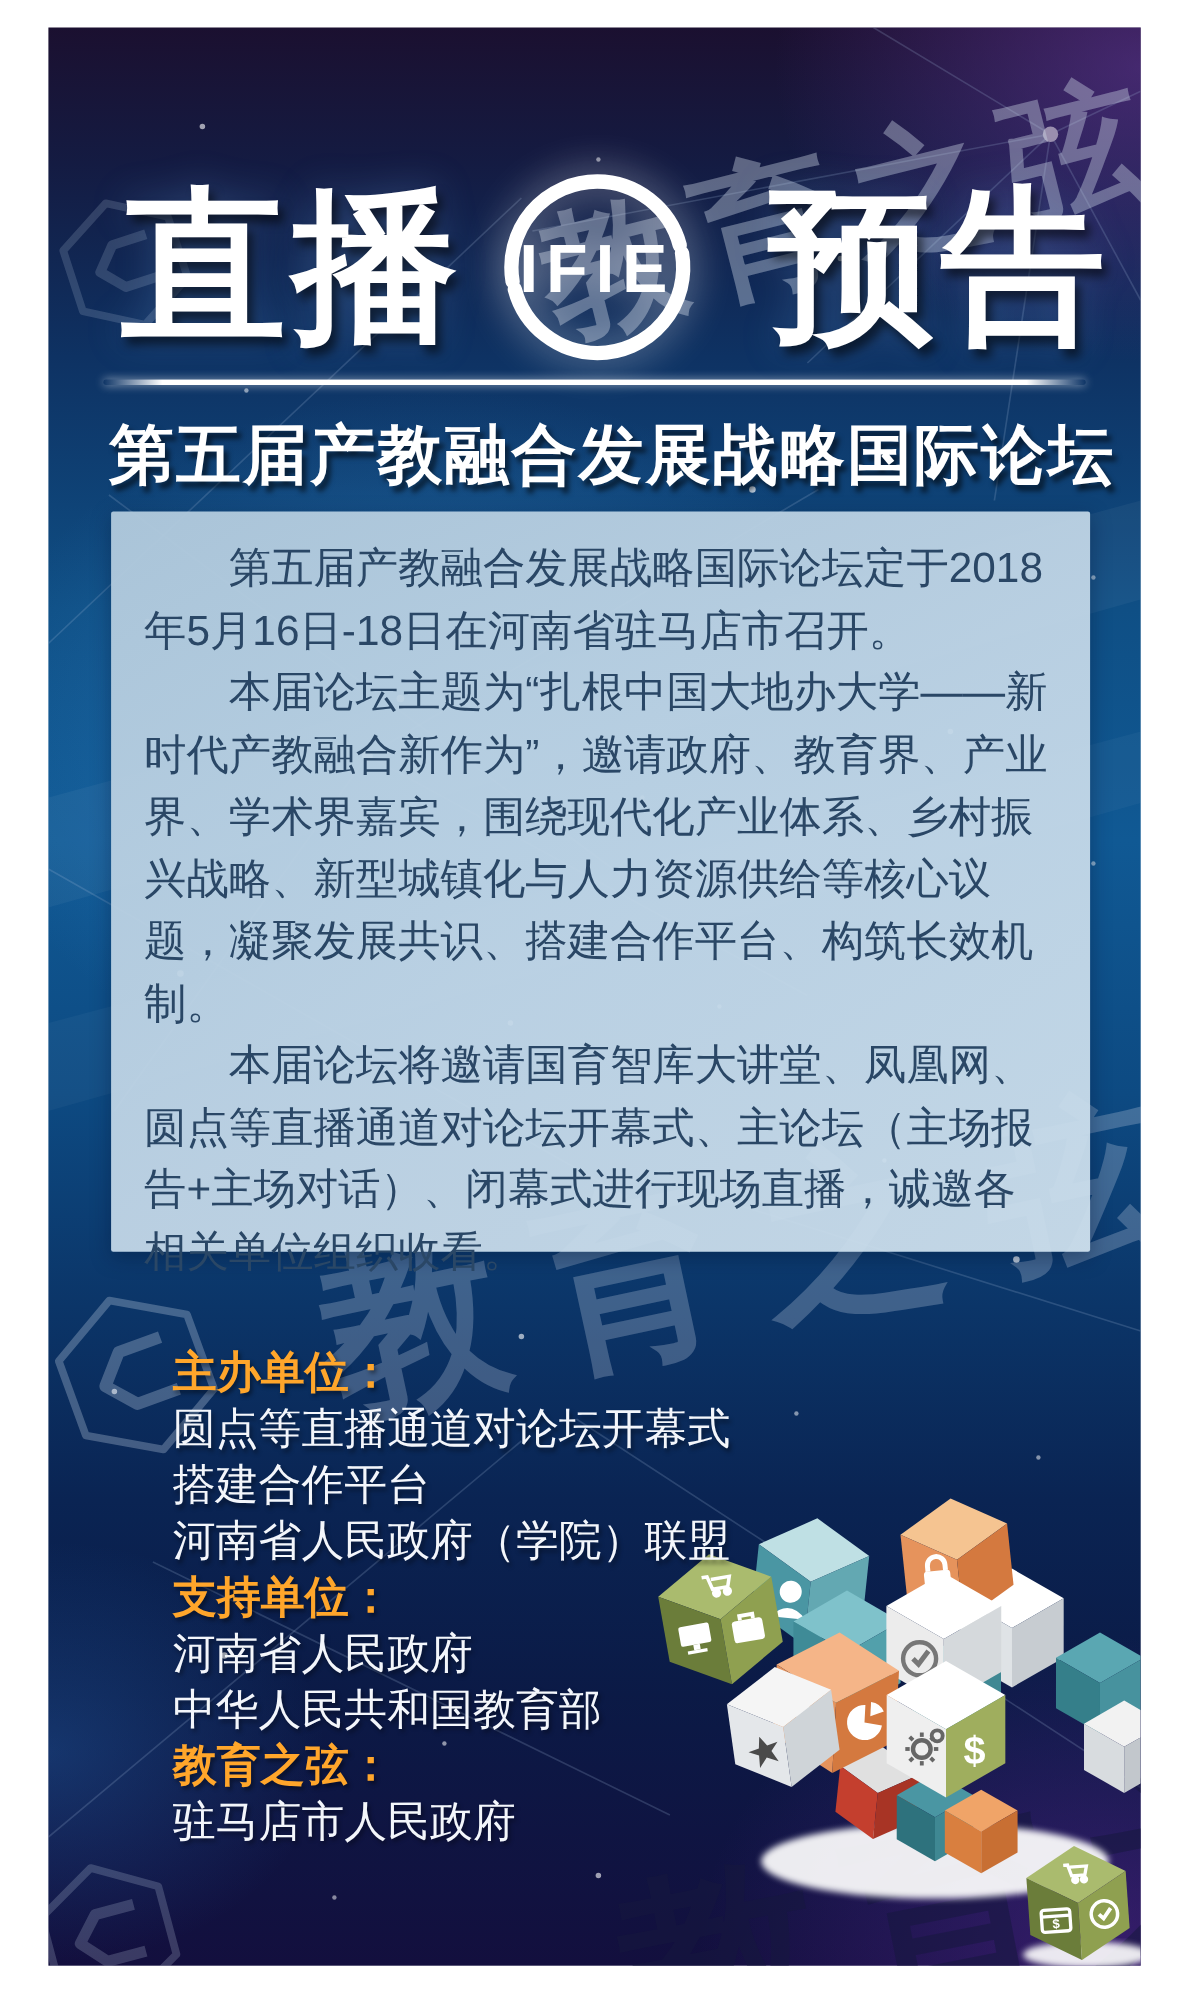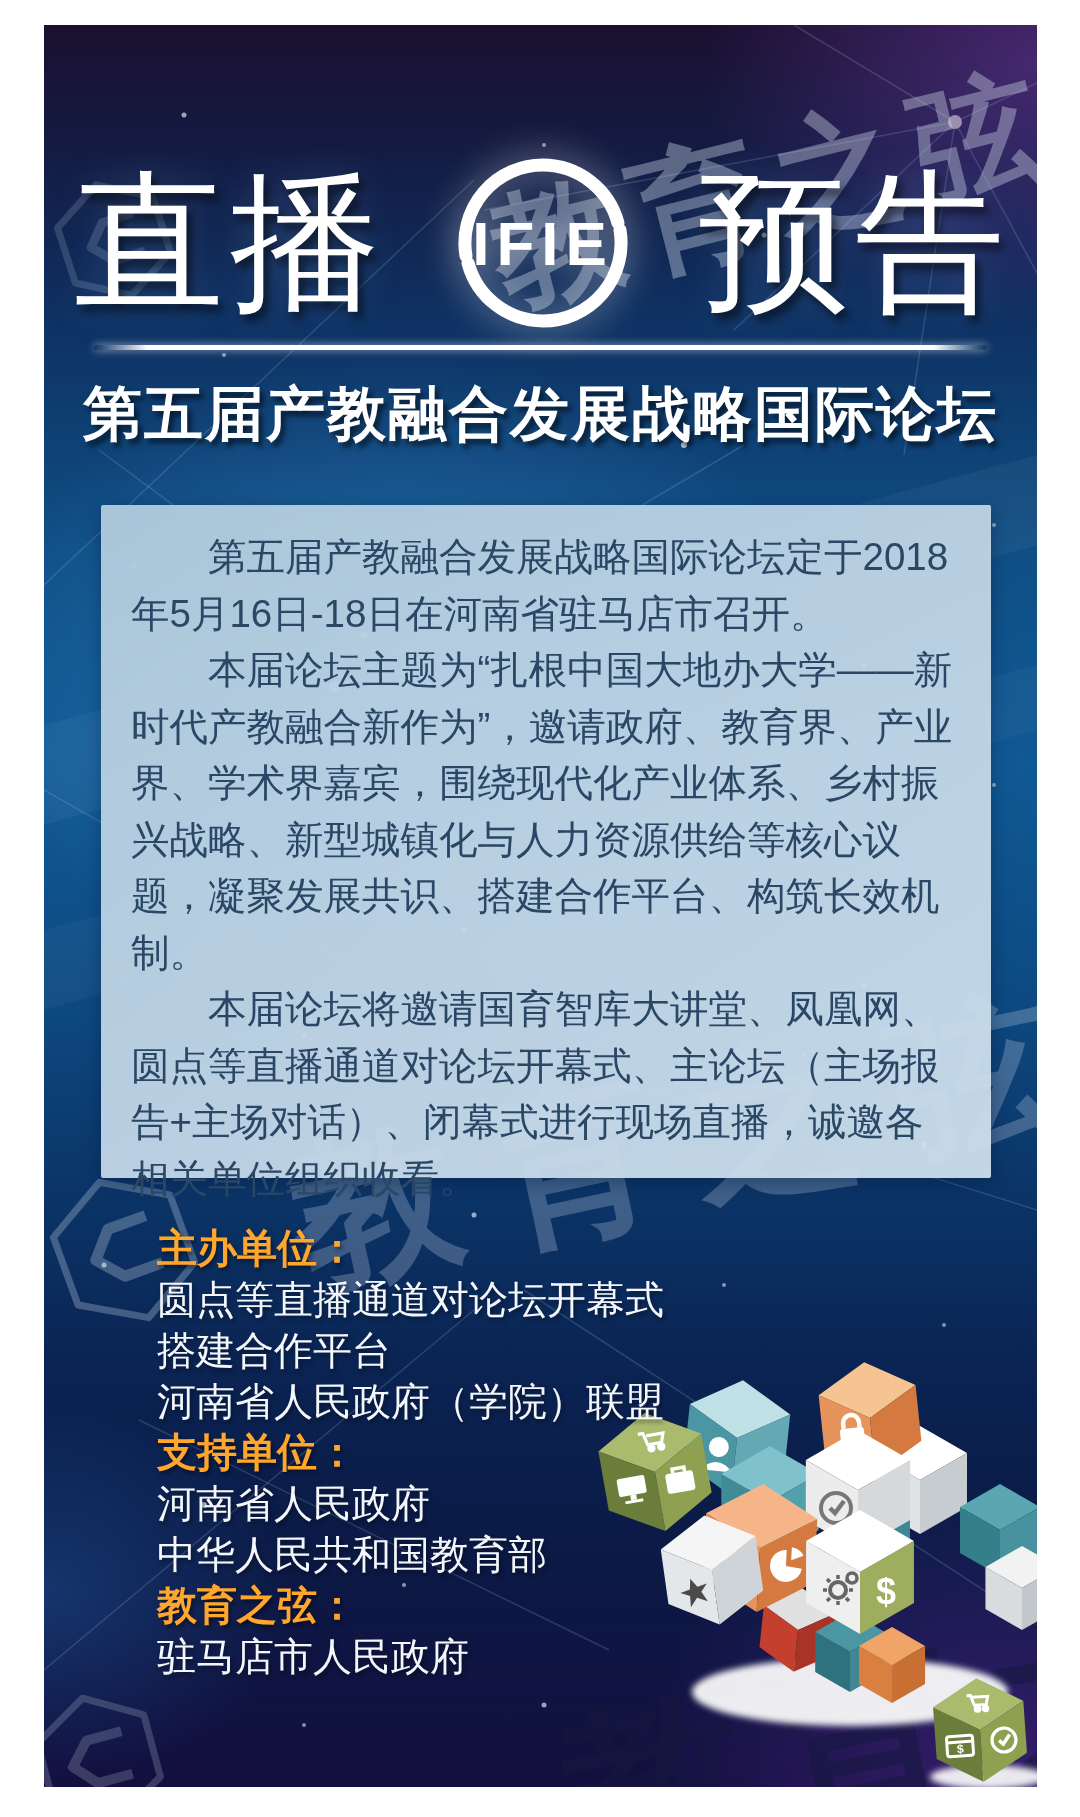--- a/index.html
+++ b/index.html
@@ -20,31 +20,31 @@
       transform-origin:left top;}
   .wm-top{left:430px;top:150px;font-size:128px;letter-spacing:16px;
           color:rgba(205,215,230,.40);transform:rotate(-14deg);}
   .wm-mid{left:228px;top:1090px;font-size:165px;letter-spacing:38px;
           color:rgba(185,200,218,.30);transform:rotate(-12deg);}
   .wm-bot{left:498px;top:1655px;font-size:185px;letter-spacing:28px;
           color:rgba(22,24,62,.55);transform:rotate(-11deg);}
   
   .title-row{position:absolute;z-index:3;left:30px;right:26px;top:112px;
              display:flex;align-items:center;justify-content:space-between;}
-  .big-title{font-size:150px;line-height:1.05;font-weight:400;color:#ffffff;letter-spacing:6px;
-             text-shadow:5px 7px 9px rgba(0,0,0,.55),0 0 36px rgba(130,190,255,.25);}
+  .big-title{font-size:150px;line-height:1.05;font-weight:700;color:#ffffff;letter-spacing:6px;
+             text-shadow:5px 7px 9px rgba(0,0,0,.55),0 0 36px rgba(130,190,255,.25);margin-left:36px;}
   .logo-svg{filter:drop-shadow(0 0 18px rgba(255,255,255,.55));}
   .divider{position:absolute;z-index:3;left:50px;top:320px;width:893px;height:5px;border-radius:3px;
            background:linear-gradient(90deg,rgba(255,255,255,0),#fff 6%,#fff 94%,rgba(255,255,255,0));
            box-shadow:0 0 9px rgba(255,255,255,.6);}
-  .subtitle{position:absolute;z-index:3;left:0;top:350px;width:100%;text-align:center;
+  .subtitle{position:absolute;z-index:3;left:16px;top:350px;width:100%;text-align:center;
             font-size:59px;font-weight:bold;color:#ffffff;letter-spacing:2px;
             text-shadow:4px 5px 5px rgba(0,0,0,.55);}
   
-  .intro-box{position:absolute;z-index:3;left:57px;top:480px;width:890px;height:673px;
+  .intro-box{position:absolute;z-index:3;left:57px;top:440px;width:890px;height:673px;
              box-sizing:border-box;padding:24px 30px;border-radius:2px;
              background:linear-gradient(150deg,rgba(176,201,220,.96) 0%,rgba(196,216,232,.94) 55%,rgba(206,224,237,.94) 100%);
              box-shadow:0 5px 18px rgba(0,18,48,.35);}
   .intro-box p{margin:0;text-indent:2em;font-size:38.5px;line-height:56.5px;color:#2a4766;}
   
   .org-block{position:absolute;z-index:3;left:113px;top:1198px;}
   .org-label{font-size:40px;line-height:51px;font-weight:bold;color:#ffa62b;
              text-shadow:2px 3px 4px rgba(0,0,0,.45);}
   .org-item{font-size:39px;line-height:51px;color:#f3f6fb;
             text-shadow:2px 3px 4px rgba(0,0,0,.40);}

